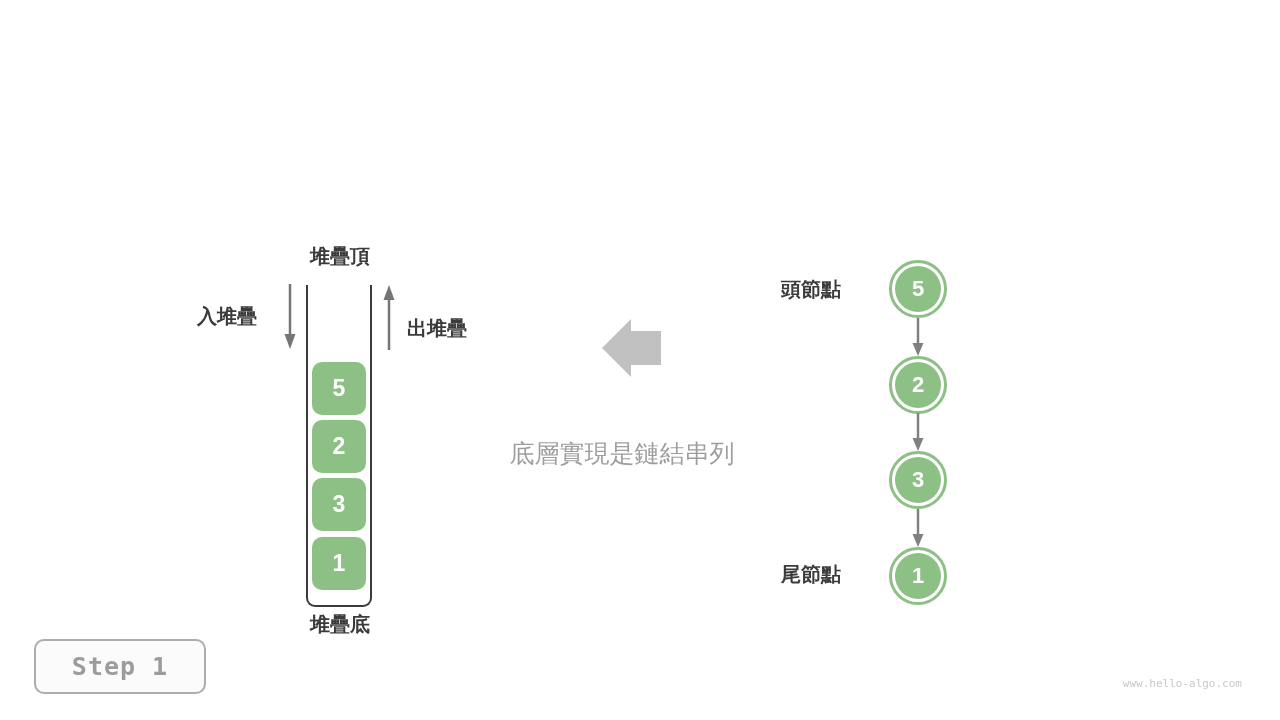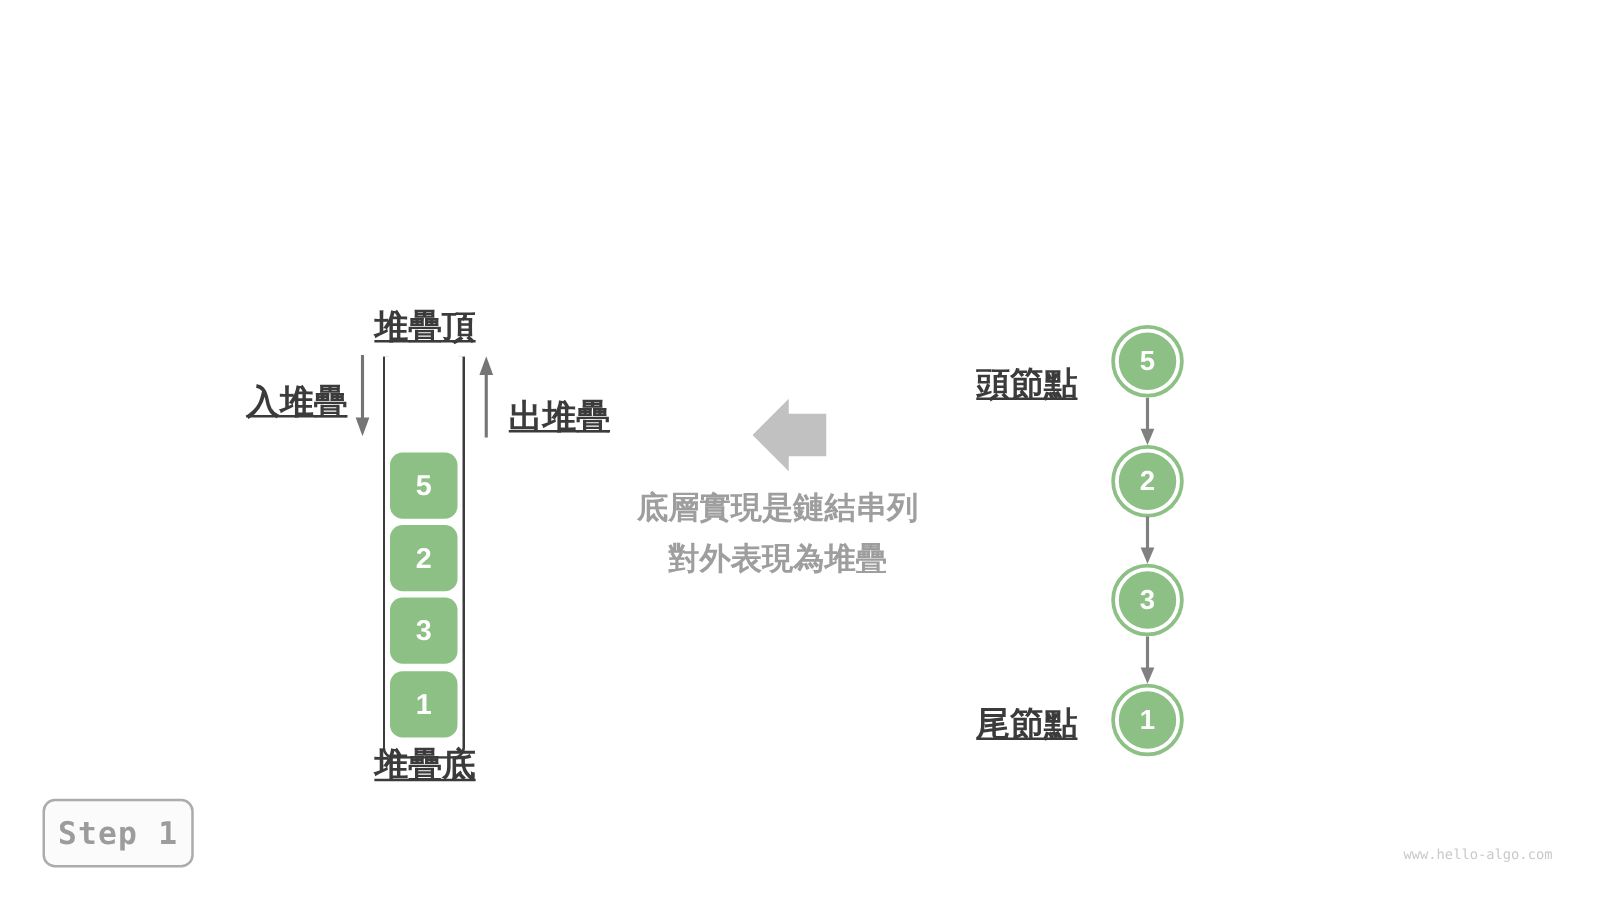--- a/index.html
+++ b/index.html
@@ -6,31 +6,30 @@
   html, body { width: 1280px; height: 720px; overflow: hidden; }
   body {
     position: relative;
     background: #ffffff;
     font-family: "Liberation Sans", sans-serif;
   }
   .abs { position: absolute; }
 
   
   .zh-label {
-    font-size: 27px;
+    font-size: 20px;
     font-weight: 700;
     color: var(--label-dark, #3b3b3b);
     white-space: nowrap;
-    text-decoration: underline;
   }
   .centered { text-align: center; }
 
   
   .stack-top-label    { left: 270px; top: 243px; width: 140px; }
-  .stack-bottom-label { left: 270px; top: 594px; width: 140px; }
+  .stack-bottom-label { left: 270px; top: 611px; width: 140px; }
   .push-label { left: 197px; top: 303px; text-align: center; }
   .pop-label  { left: 407px; top: 315px; }
 
   .stack-container {
     left: 306px; top: 285px;
     width: 66px; height: 322px;
     border: 2px solid var(--stack-wall, #3b3b3b);
     border-top: none;
     border-radius: 0 0 9px 9px;
   }
@@ -48,30 +47,30 @@
   .stack-box.i2 { top: 478px; }
   .stack-box.i3 { top: 537px; }
 
   .v-arrow { color: var(--arrow-gray, #757575); }
   .push-arrow { left: 283px; top: 283px; }
   .pop-arrow  { left: 382px; top: 283px; }
 
   
   .big-arrow { left: 602px; top: 318px; color: var(--big-arrow-gray, #c1c1c1); }
   .annotation {
-    left: 457px; top: 386px; width: 330px;
+    left: 457px; top: 433px; width: 330px;
     text-align: center;
-    font-size: 25px; font-weight: 700;
+    font-size: 25px; font-weight: 400;
     line-height: 41px;
     color: var(--annotation-gray, #9e9e9e);
     white-space: nowrap;
   }
 
   
-  .head-label { left: 781px; top: 289px; }
+  .head-label { left: 781px; top: 276px; }
   .tail-label { left: 781px; top: 561px; }
 
   .ll-node {
     left: 889px;
     width: 58px; height: 58px;
     border: 3px solid var(--node-green, #8cc084);
     background: #ffffff;
     border-radius: 50%;
     display: flex; align-items: center; justify-content: center;
   }
@@ -89,21 +88,21 @@
   .ll-node.n3 { top: 547px; }
 
   .link-arrow { color: var(--link-gray, #808080); }
   .link-arrow.l0 { left: 911px; top: 318px; }
   .link-arrow.l1 { left: 911px; top: 413px; }
   .link-arrow.l2 { left: 911px; top: 509px; }
 
   
   .step-badge {
     left: 34px; top: 639px;
-    width: 121px; height: 55px;
+    width: 172px; height: 55px;
     background: var(--step-bg, #fbfbfb);
     border: 2px solid var(--step-border, #acacac);
     border-radius: 10px;
     display: flex; align-items: center; justify-content: center;
   }
   .step-badge span {
     font-family: "DejaVu Sans Mono", monospace;
     font-size: 25px; font-weight: 700;
     letter-spacing: 1px;
     color: var(--step-text, #9c9c9c);
@@ -155,21 +154,20 @@
     </div>
 
   <div class="abs zh-label centered stack-bottom-label">堆疊底</div>
 
   <svg class="abs big-arrow" width="60" height="60" viewBox="0 0 60 60">
     <polygon points="0,30 29,1 29,13 59,13 59,47 29,47 29,59" fill="currentColor"></polygon>
   </svg>
 
   <div class="abs annotation">
     <div>底層實現是鏈結串列</div>
-    <div>對外表現為堆疊</div>
   </div>
 
   <div class="abs zh-label head-label">頭節點</div>
   <div class="abs zh-label tail-label">尾節點</div>
 
   <div class="abs ll-node n0">
       <div class="core">5</div>
     </div>
   <svg class="abs link-arrow l0" width="14" height="40" viewBox="0 0 14 40">
     <line x1="7" y1="0" x2="7" y2="27" stroke="currentColor" stroke-width="2.5"></line>

